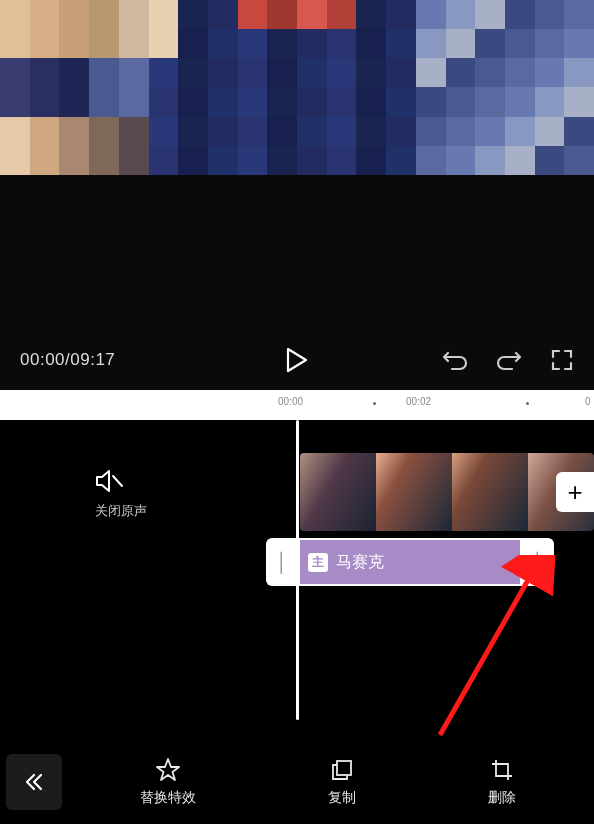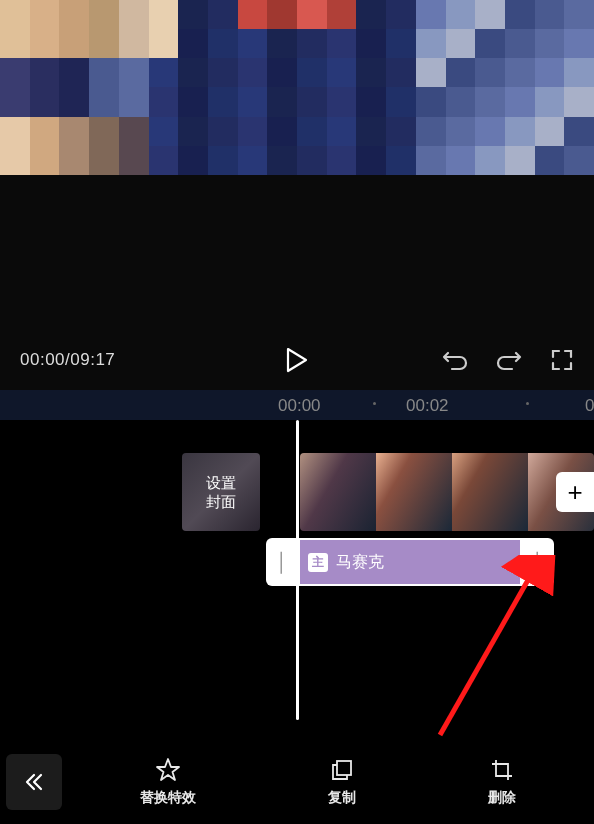--- a/index.html
+++ b/index.html
@@ -58,23 +58,23 @@
     margin-left: auto;
     display: flex;
     gap: 28px;
     align-items: center;
   }
   .icon-btn { cursor: pointer; display:flex; align-items:center; justify-content:center; }
 
   
   .ruler {
     height: 30px;
-    background: #0f172a;
+    background: #ffffff;
     position: relative;
-    font-size: 17px;
+    font-size: 10px;
     color: #888;
   }
   .ruler span { position: absolute; top: 6px; }
   .ruler .dot { position:absolute; top:12px; width:3px; height:3px; background:#666; border-radius:50%; }
 
   
   .timeline-body {
     height: 320px;
     background: #000;
     position: relative;
@@ -221,21 +221,20 @@
     border-radius: 6px;
     display:flex;
     align-items:center;
     justify-content:center;
   }
   .tool-items {
     flex: 1;
     display: flex;
     justify-content: space-around;
     padding: 0 12px;
-    font-weight: bold;
   }
   .tool-item {
     display:flex;
     flex-direction:column;
     align-items:center;
     gap:6px;
     color:#e8e8e8;
     font-size:14px;
   }
   .tool-item .ic { height:26px; display:flex; align-items:center; justify-content:center; }
@@ -401,25 +400,28 @@
 <div class="ruler">
   <span style="left:278px">00:00</span>
   <span class="dot" style="left:373px"></span>
   <span style="left:406px">00:02</span>
   <span class="dot" style="left:526px"></span>
   <span style="left:585px">0</span>
 </div>
 
 <div class="timeline-body">
 
-
-  <div class="cover-thumb">
-    <span>设置</span>
-    <span>封面</span>
-  </div>
+  <div class="mute-block">
+    <svg width="30" height="26" viewBox="0 0 30 26">
+      <path d="M2 9 H7 L14 3 V23 L7 17 H2 Z" fill="none" stroke="#fff" stroke-width="2" stroke-linejoin="round"></path>
+      <line x1="18" y1="8" x2="27" y2="18" stroke="#fff" stroke-width="2" stroke-linecap="round"></line>
+    </svg>
+    <span class="lbl">关闭原声</span>
+  </div>
+
 
   <div class="clip-strip">
     <div class="clip-frame cf1"></div>
     <div class="clip-frame cf2"></div>
     <div class="clip-frame cf3"></div>
     <div class="clip-frame cf4"></div>
   </div>
 
   <div class="add-clip">
     <span>+</span>

